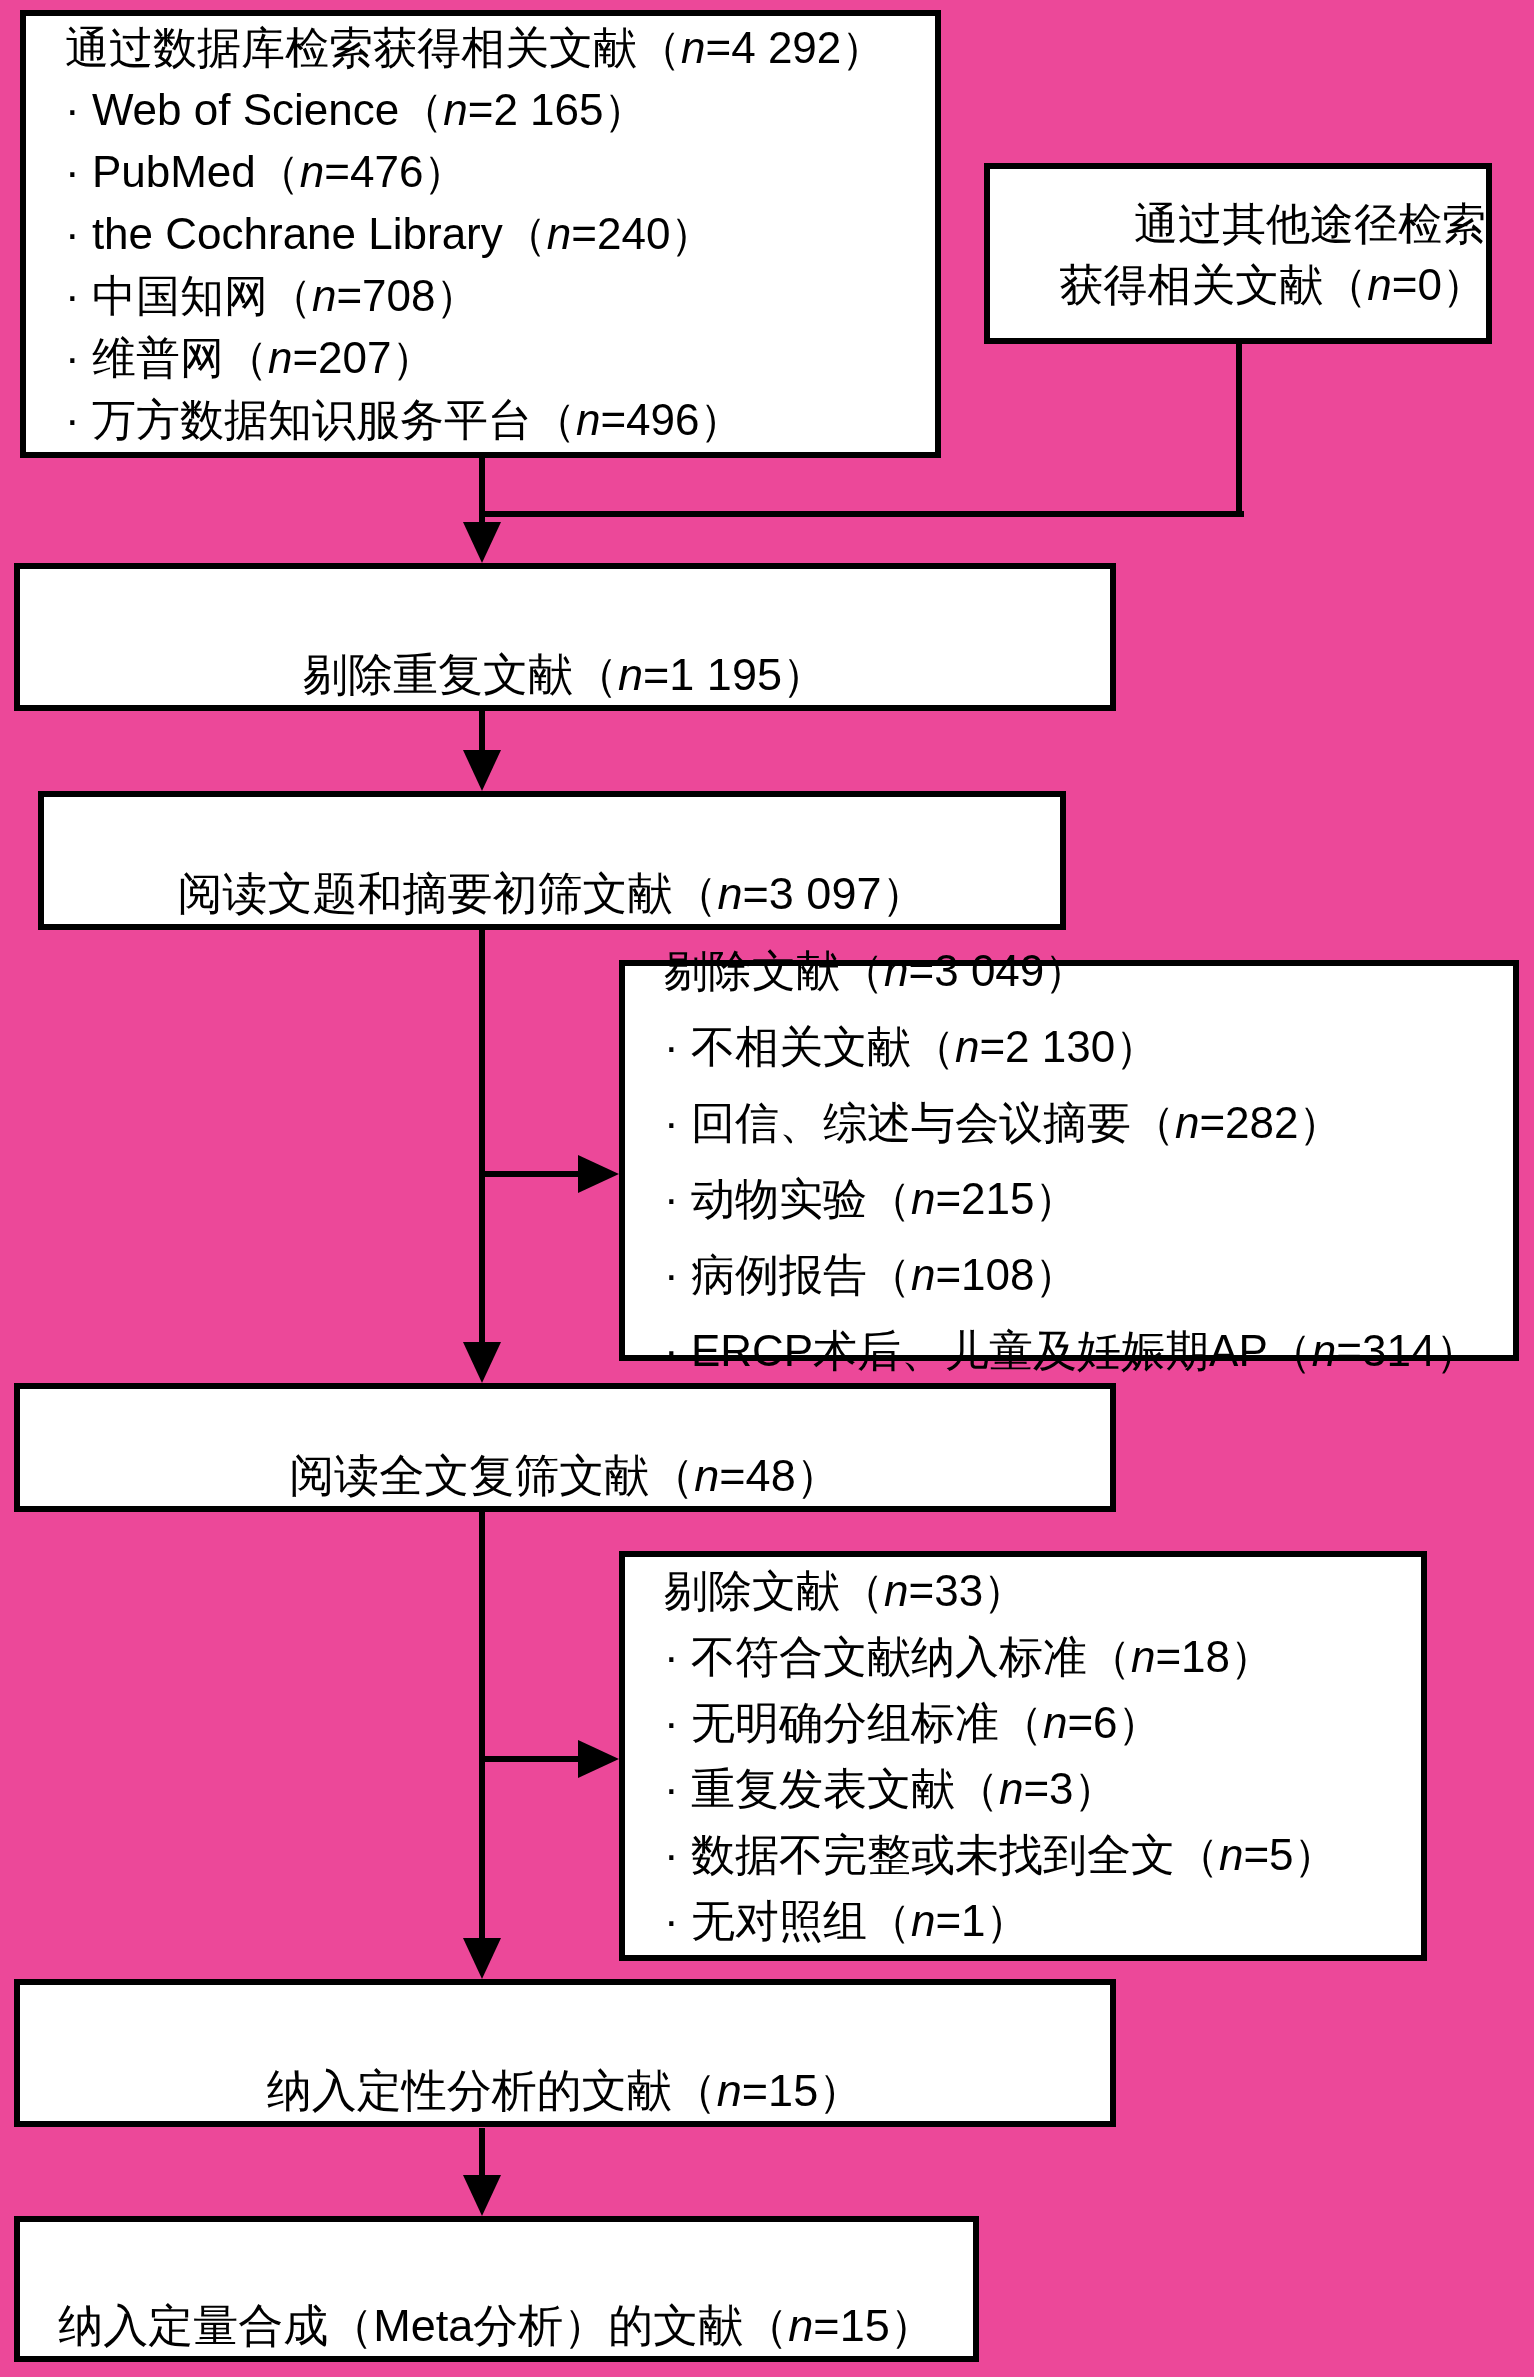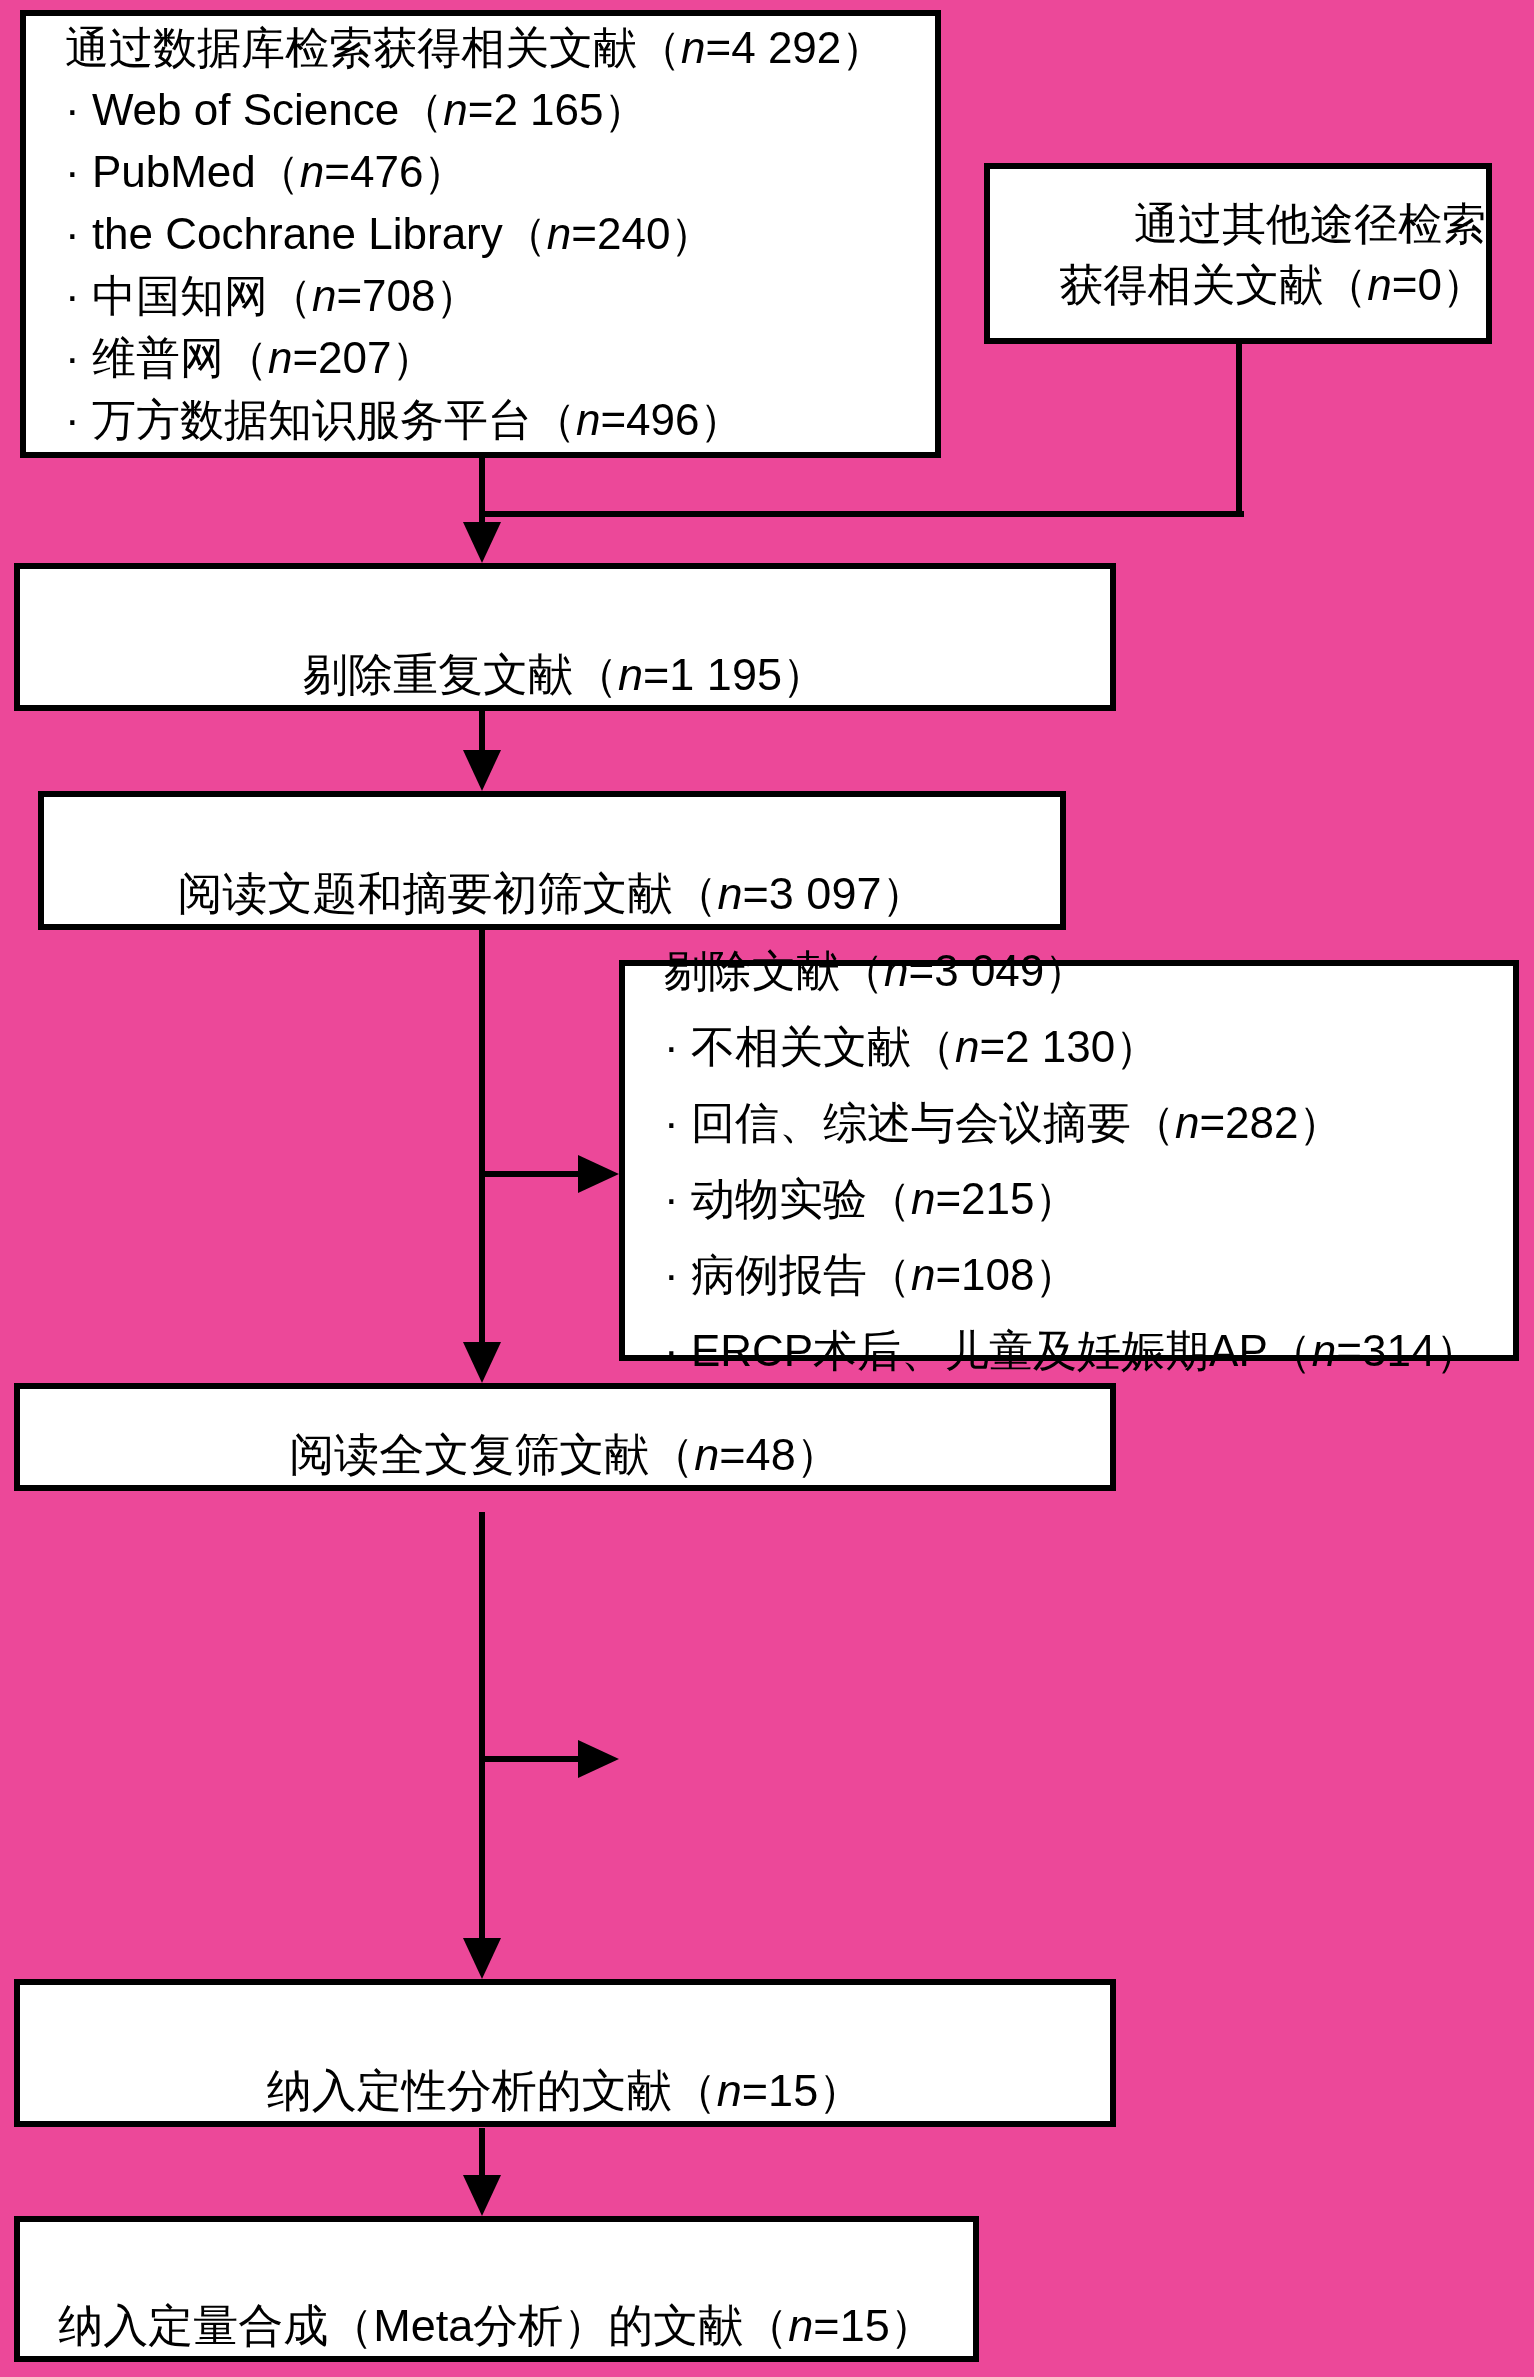--- a/index.html
+++ b/index.html
@@ -67,29 +67,37 @@
 
   <div class="box list-box pad-list" style="left:619px;top:960px;width:900px;height:401px;gap:12px;">
     <div class="t lh4 nline">剔除文献（<i>n</i>=3 049）</div>
     <div class="t lh4 nline">· 不相关文献（<i>n</i>=2 130）</div>
     <div class="t lh4 nline">· 回信、综述与会议摘要（<i>n</i>=282）</div>
     <div class="t lh4 nline">· 动物实验（<i>n</i>=215）</div>
     <div class="t lh4 nline">· 病例报告（<i>n</i>=108）</div>
     <div class="t lh4 nline">· ERCP术后、儿童及妊娠期AP（<i>n</i>=314）</div>
   </div>
 
-  <div class="box center-text" style="left:14px;top:1383px;width:1102px;height:108px;">
+  <div class="box center-text" style="left:14px;top:1383px;width:1102px;height:129px;">
     <div class="t big nline">阅读全文复筛文献（<i>n</i>=48）</div>
   </div>
 
   <div class="conn" style="left:479px;top:1512px;width:5.6px;height:436px;"></div>
   <div class="conn" style="left:479px;top:1756px;width:103px;height:5.6px;"></div>
   <div class="arrow-right" style="left:578px;top:1740px;"></div>
   <div class="arrow-down" style="left:463px;top:1938px;"></div>
 
+  <div class="box list-box pad-list" style="left:619px;top:1551px;width:808px;height:410px;">
+    <div class="t lh6 nline">剔除文献（<i>n</i>=33）</div>
+    <div class="t lh6 nline">· 不符合文献纳入标准（<i>n</i>=18）</div>
+    <div class="t lh6 nline">· 无明确分组标准（<i>n</i>=6）</div>
+    <div class="t lh6 nline">· 重复发表文献（<i>n</i>=3）</div>
+    <div class="t lh6 nline">· 数据不完整或未找到全文（<i>n</i>=5）</div>
+    <div class="t lh6 nline">· 无对照组（<i>n</i>=1）</div>
+  </div>
 
   <div class="box center-text" style="left:14px;top:1979px;width:1102px;height:148px;">
     <div class="t big nline">纳入定性分析的文献（<i>n</i>=15）</div>
   </div>
 
   <div class="conn" style="left:479px;top:2128px;width:5.6px;height:56px;"></div>
   <div class="arrow-down" style="left:463px;top:2175px;"></div>
 
   <div class="box center-text" style="left:14px;top:2216px;width:965px;height:146px;">
     <div class="t big nline">纳入定量合成（Meta分析）的文献（<i>n</i>=15）</div>

